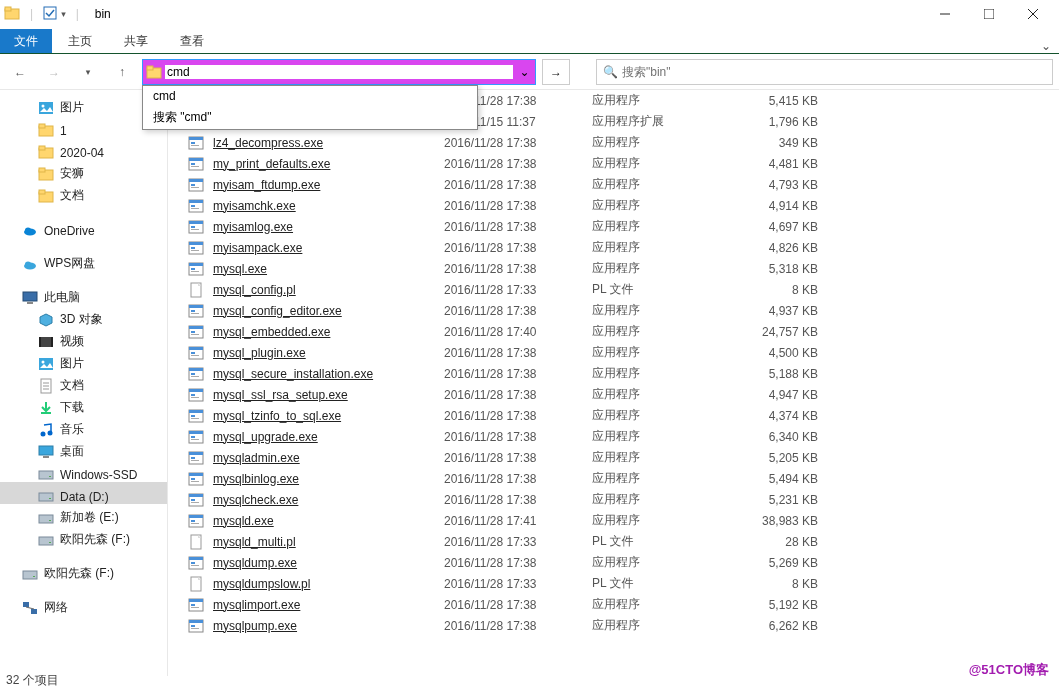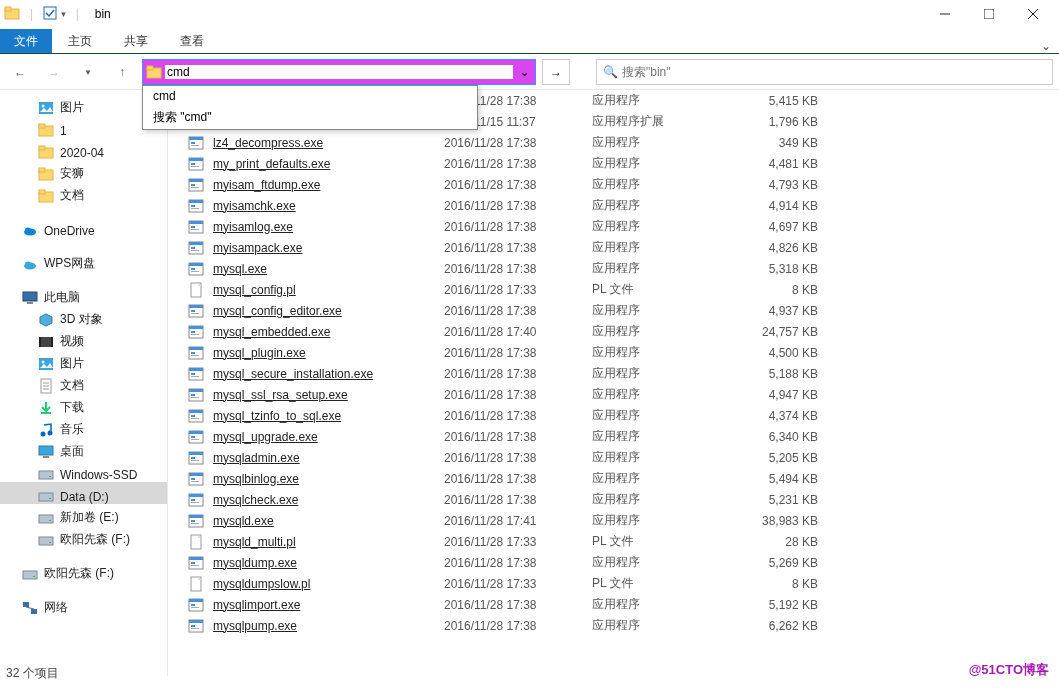--- a/index.html
+++ b/index.html
@@ -35,21 +35,21 @@
 .content { flex: 1; display: flex; flex-direction: column; }
 .headers { display: flex; height: 24px; align-items: center; color: #444; font-size: 12px; padding-left: 20px; }
 .headers .col { cursor: pointer; }
 .files { flex: 1; overflow: hidden; }
 .row { display: flex; align-items: center; height: 21px; padding-left: 20px; font-size: 12px; color: #222; cursor: pointer; }
 .row .ic { width: 18px; height: 16px; display: flex; align-items: center; }
 .c-name { width: 256px; display: flex; align-items: center; gap: 7px; text-decoration: underline; }
 .c-date { width: 148px; color: #555; }
 .c-type { width: 132px; color: #555; }
 .c-size { width: 104px; text-align: right; color: #555; padding-right: 10px; }
-.statusbar { position: absolute; bottom: 7px; left: 6px; font-size: 12px; color: #444; }
+.statusbar { position: absolute; bottom: 0; left: 6px; font-size: 12px; color: #444; }
 .watermark { position: absolute; right: 10px; bottom: 10px; font-size: 13px; color: #a21caf; font-weight: bold; }
 .folder-svg { fill: #ffd66e; stroke: #e0b548; }
 </style>
 </head>
 <body>
 
 <div class="titlebar">
   <div class="tb-icons">
     <span><svg width="16" height="16">
           <rect x="1" y="4" width="14" height="10" class="folder-svg"></rect>

